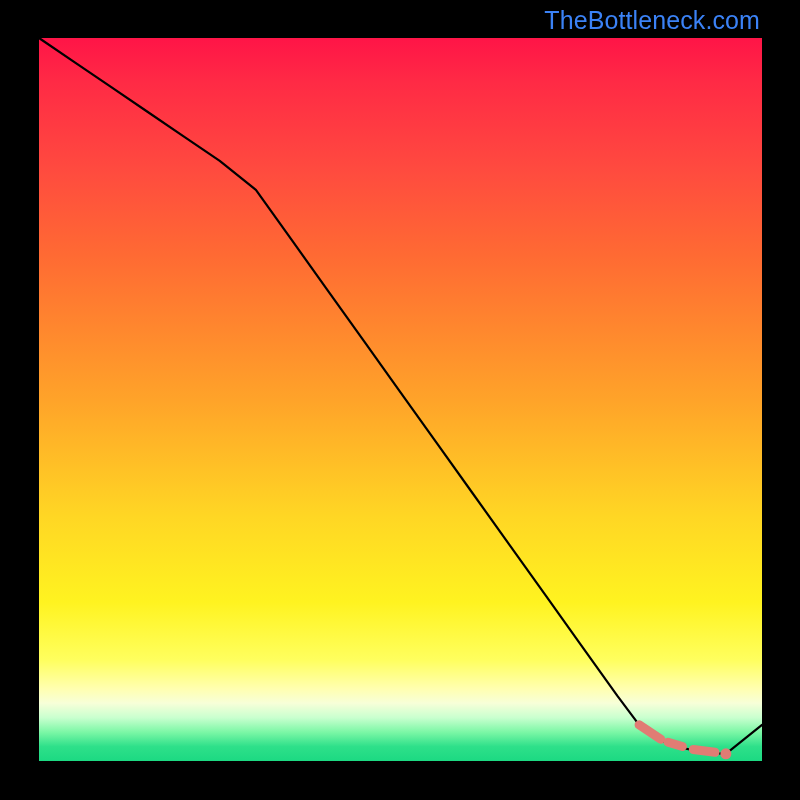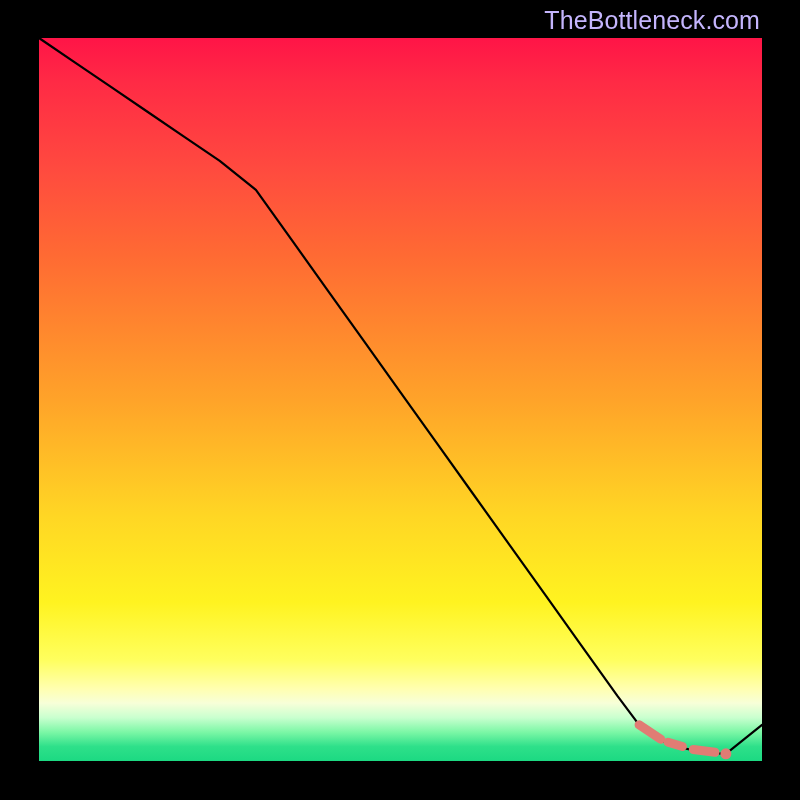--- a/index.html
+++ b/index.html
@@ -41,21 +41,21 @@
       #c9ffcf 94%,
       #7cf7a6 96%,
       #2ee08a 98%,
       #1cd982 100%
     );
   }
   .attribution {
     position: absolute;
     right: 40px;
     top: 6px;
-    color: #c4b5fd;
+    color: #3b82f6;
     font-size: 25px;
     font-weight: 400;
     letter-spacing: 0.1px;
   }
   svg.curve {
     position: absolute;
     left: 38.5px;
     top: 37.5px;
     width: 723px;
     height: 723px;

